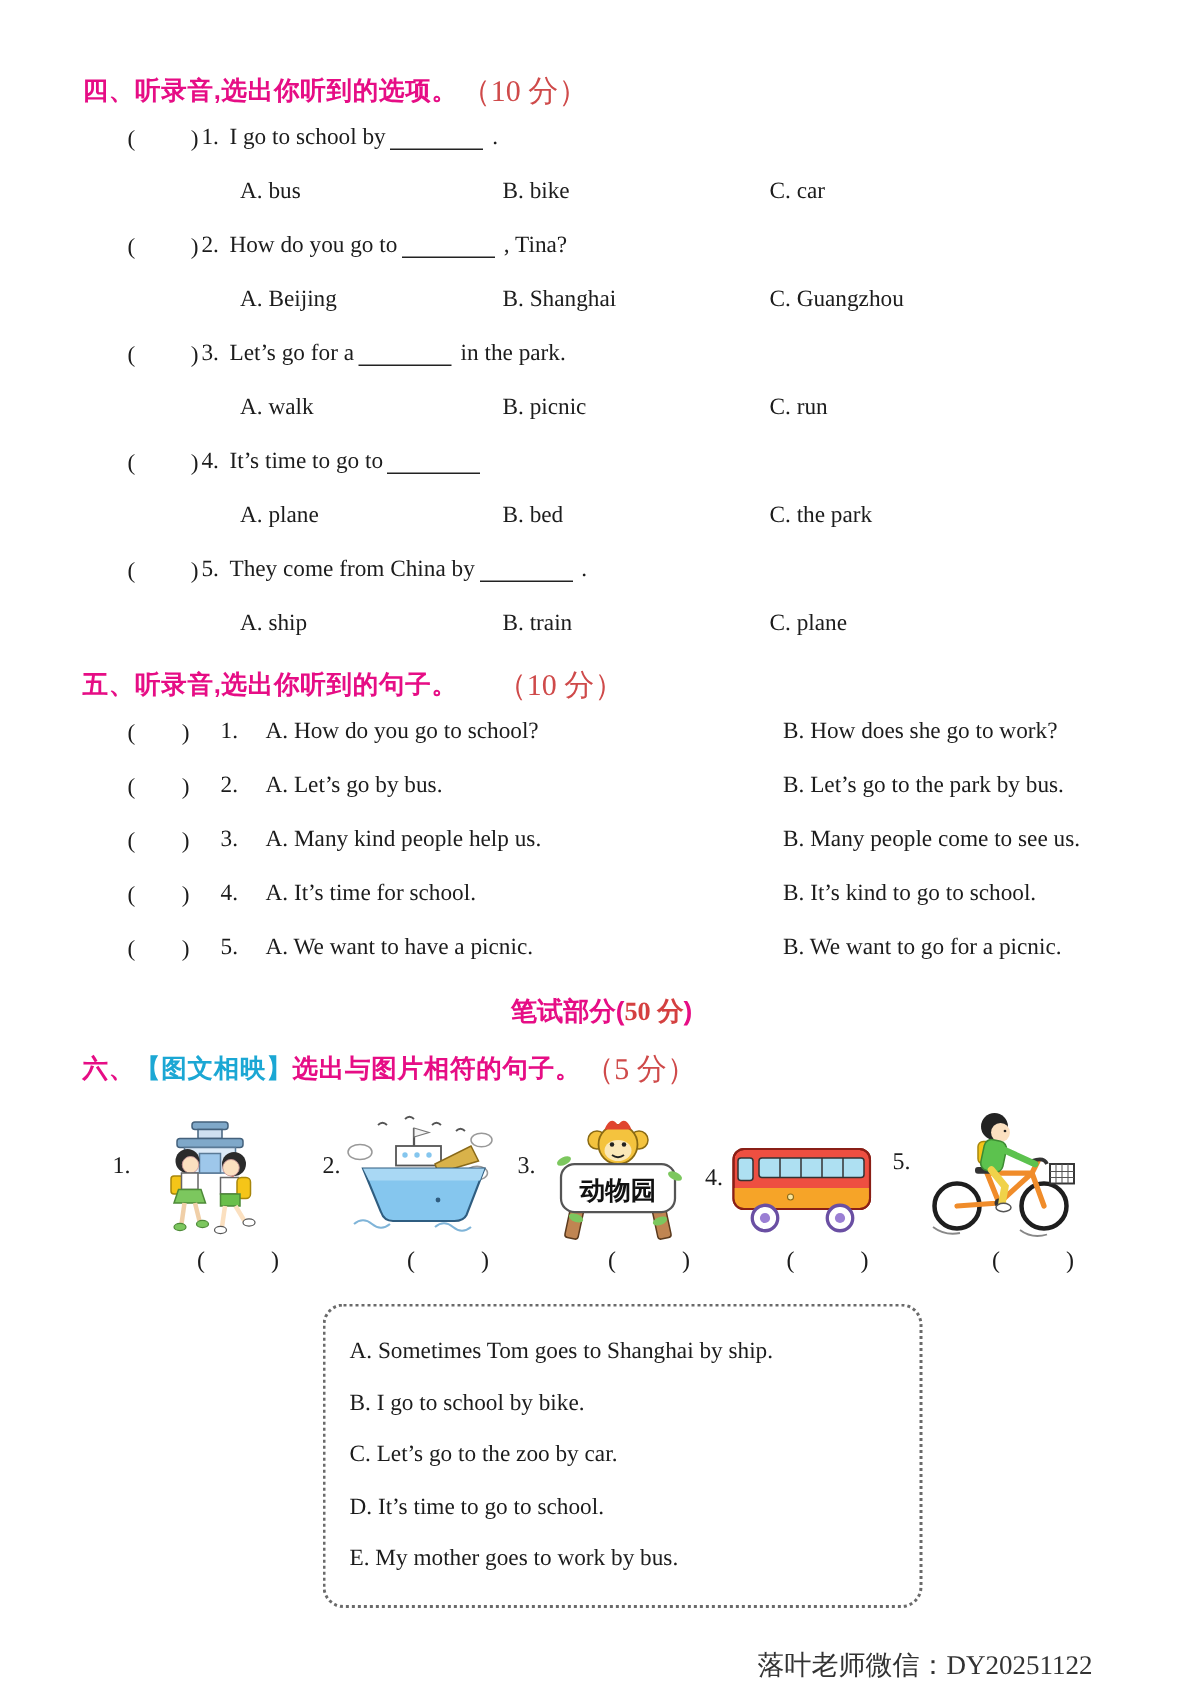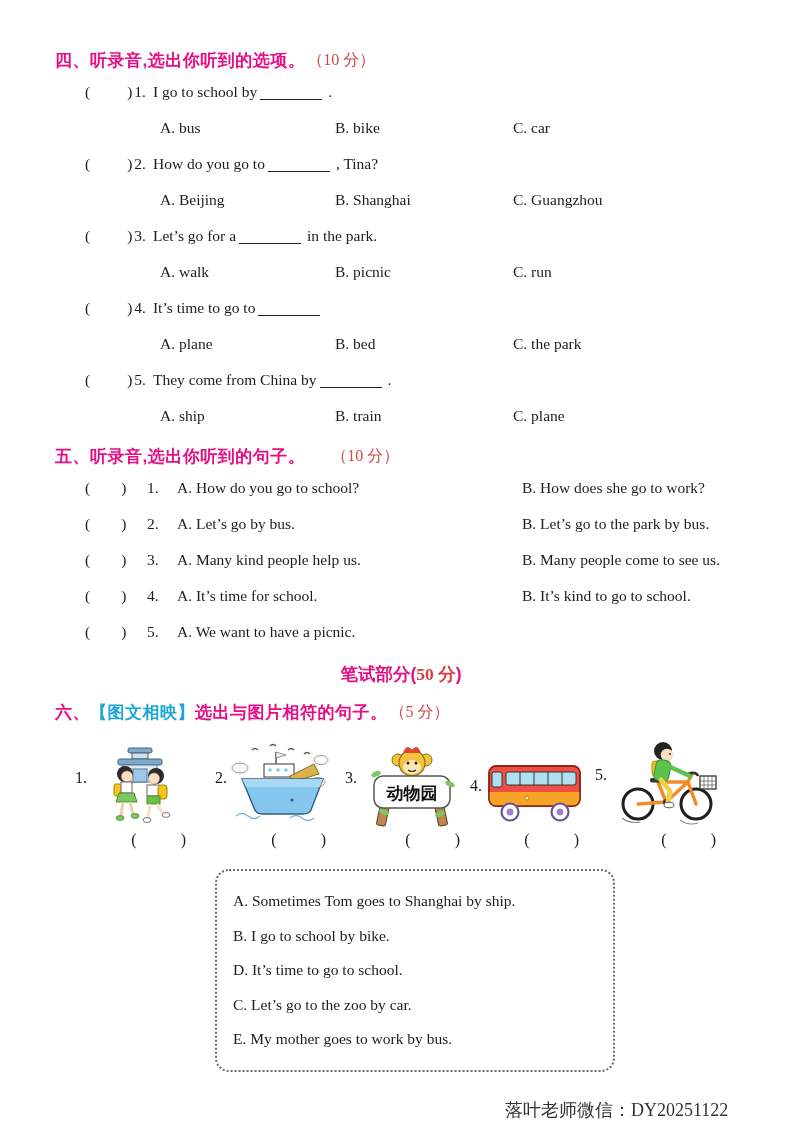--- a/index.html
+++ b/index.html
@@ -10,21 +10,21 @@
     font-family:"Liberation Serif", serif;
     color:#1c1c1c; font-size:15.5px;
     overflow:hidden;
   }
   .sec-title {
     font-family:"Liberation Sans", sans-serif;
     font-weight:bold; font-size:17px; color:#e60d85;
     letter-spacing:0.5px; height:28px; display:flex; align-items:center;
   }
   .score { font-family:"Liberation Serif", serif; font-weight:normal;
-           font-size:16px; color:#cf4a4a; margin-left:2px; letter-spacing:0; }
+           font-size:20px; color:#cf4a4a; margin-left:2px; letter-spacing:0; }
   .blue { color:#1ba7d4; }
   .row36 { height:36px; display:flex; align-items:center; }
   .q-line { margin-left:30px; }
   .paren { display:inline-block; letter-spacing:2px; }
   .q-num { margin-right:7px; }
   .blank { display:inline-block; width:62px; height:15px;
            border-bottom:1.3px solid #222; margin:0 3px; }
   .post { margin-left:3px; }
   .opt-row { margin-left:105px; }
   .opt-a { width:175px; } .opt-b { width:178px; } .opt-c { flex:1; }
@@ -157,20 +157,21 @@
   <div class="row36 s5-row">
     <span class="s5-paren">(　　)</span>
     <span class="s5-num">4.</span>
     <span class="s5-a">A. It’s time for school.</span>
     <span class="s5-b">B. It’s kind to go to school.</span>
   </div>
   <div class="row36 s5-row">
     <span class="s5-paren">(　　)</span>
     <span class="s5-num">5.</span>
     <span class="s5-a">A. We want to have a picnic.</span>
+    <span class="s5-b">B. We want to go for a picnic.</span>
   </div>
 </div>
 
 <div class="written-header">
   <span>笔试部分(</span>
     <span class="score-num">50 分</span>
     <span>)</span>
 </div>
 
 <div class="sec-title s6-title">
@@ -310,18 +311,18 @@
         <ellipse cx="59" cy="69" rx="5" ry="2.8" fill="#fff" stroke="#555" stroke-width="1"></ellipse>
       </svg>
       <div class="pic-paren">(　　)</div>
     </div>
   </div>
 </div>
 
 <div class="sent-box">
   <div class="sent-line">A. Sometimes Tom goes to Shanghai by ship.</div>
   <div class="sent-line">B. I go to school by bike.</div>
+  <div class="sent-line">C. Let’s go to the zoo by car.</div>
   <div class="sent-line">D. It’s time to go to school.</div>
-  <div class="sent-line">C. Let’s go to the zoo by car.</div>
   <div class="sent-line">E. My mother goes to work by bus.</div>
 </div>
 
 <div class="footer">落叶老师微信：DY20251122</div>
 
 </body></html>

